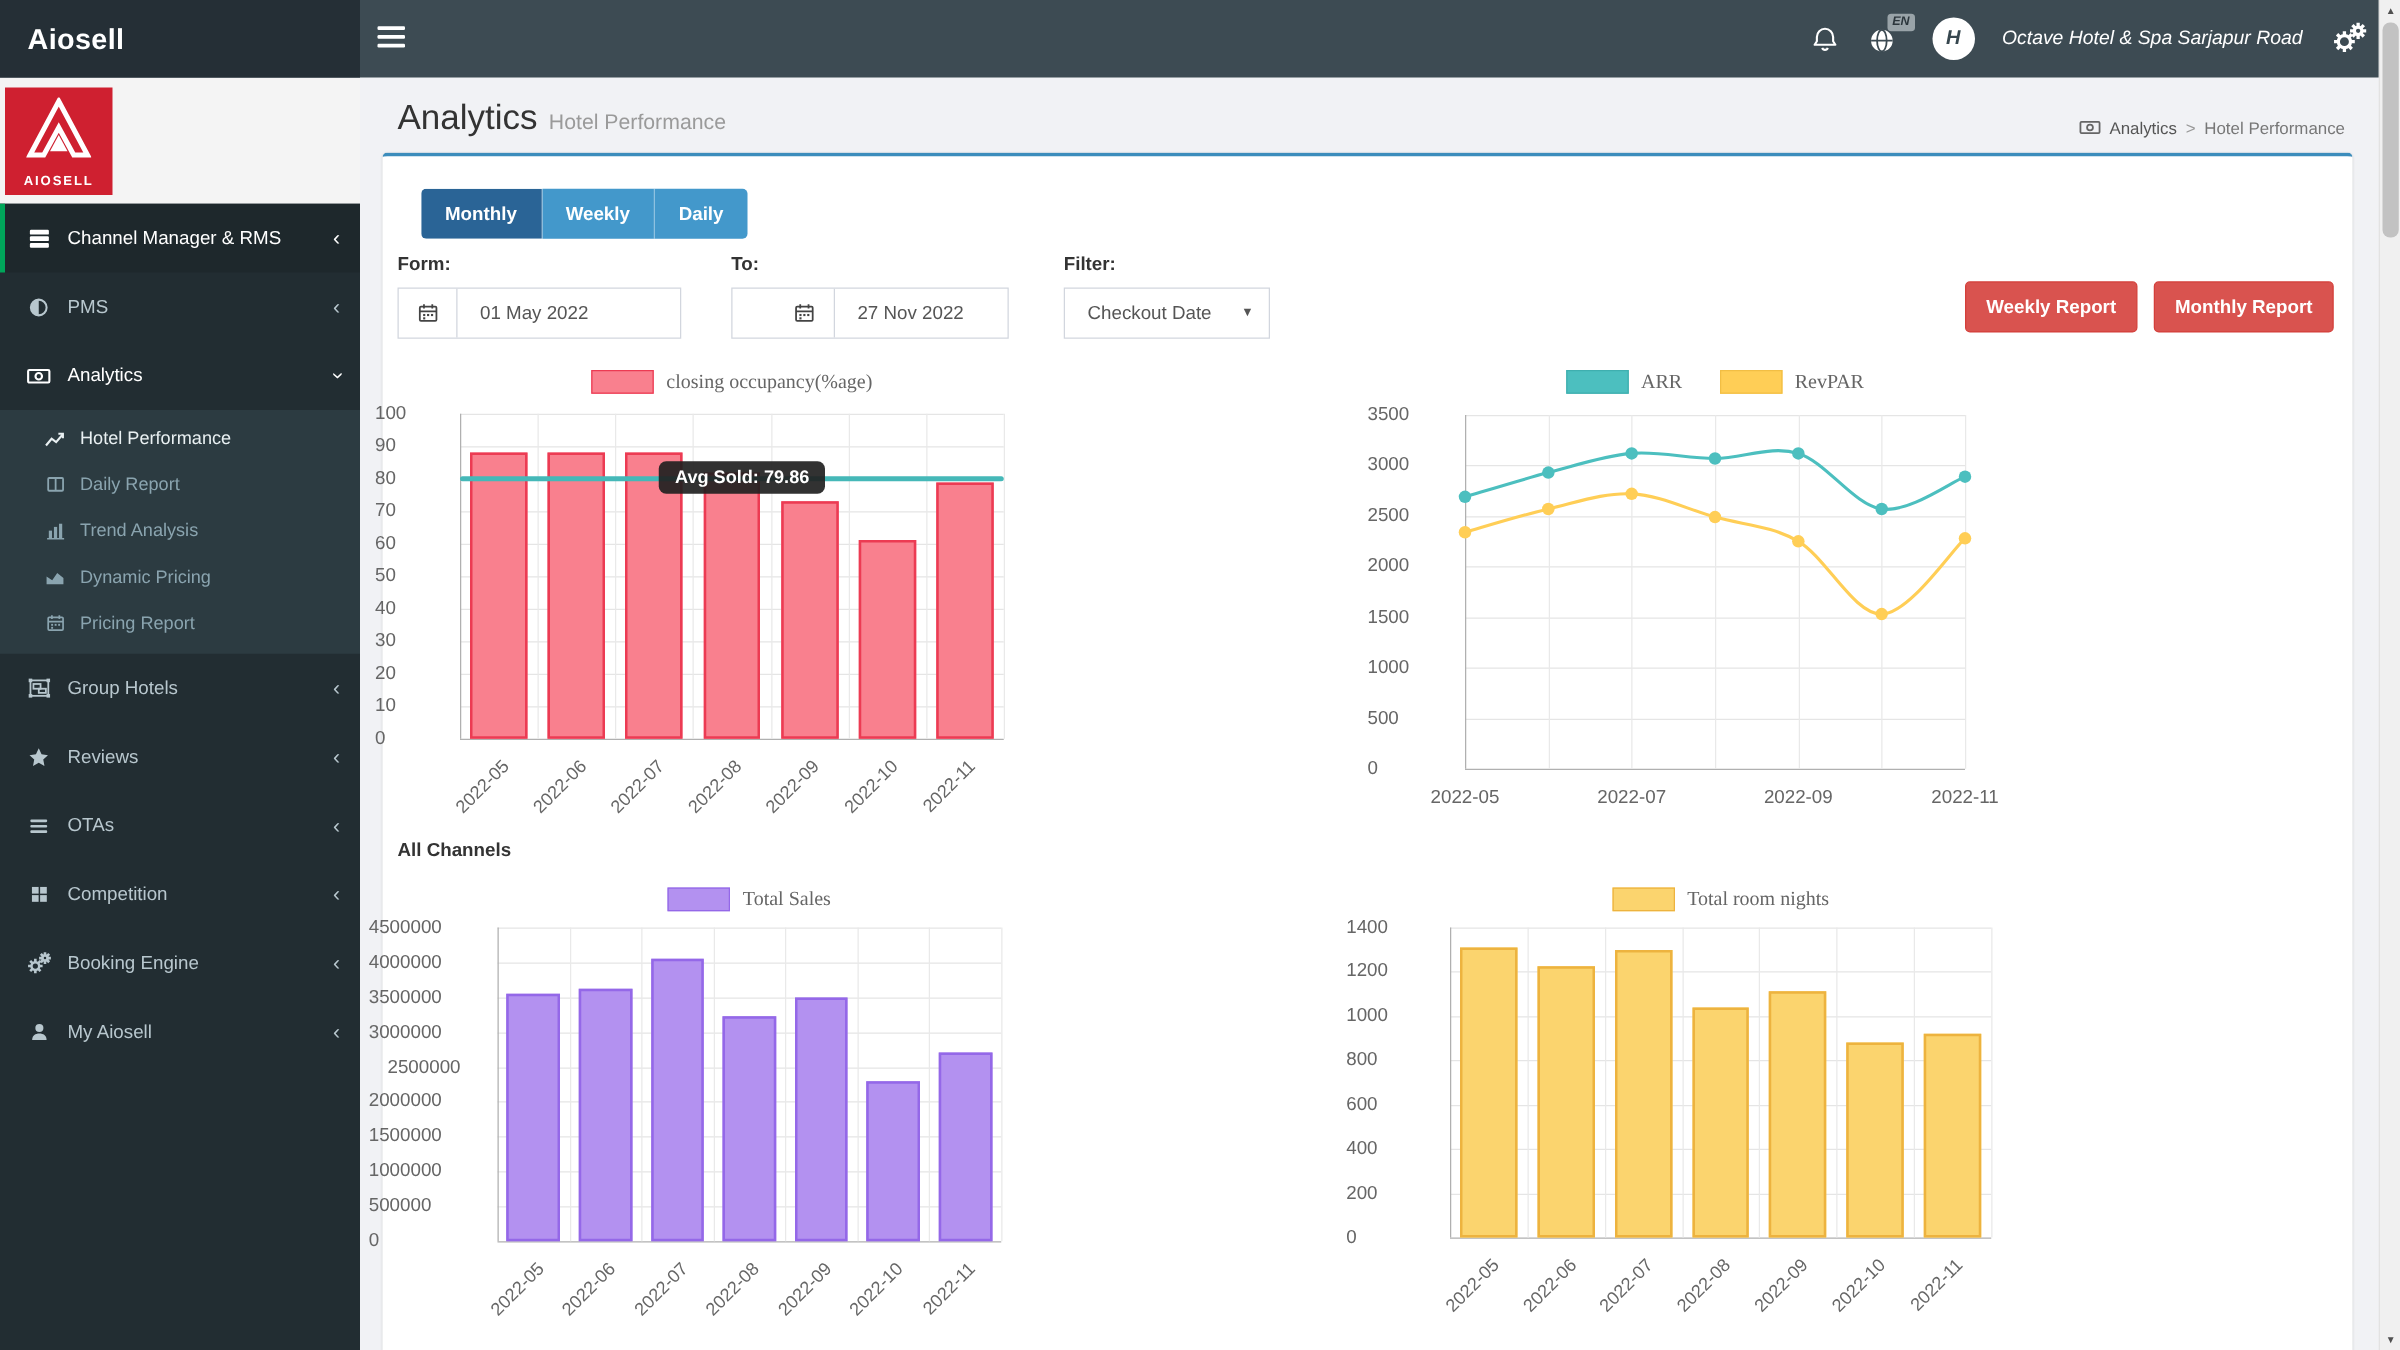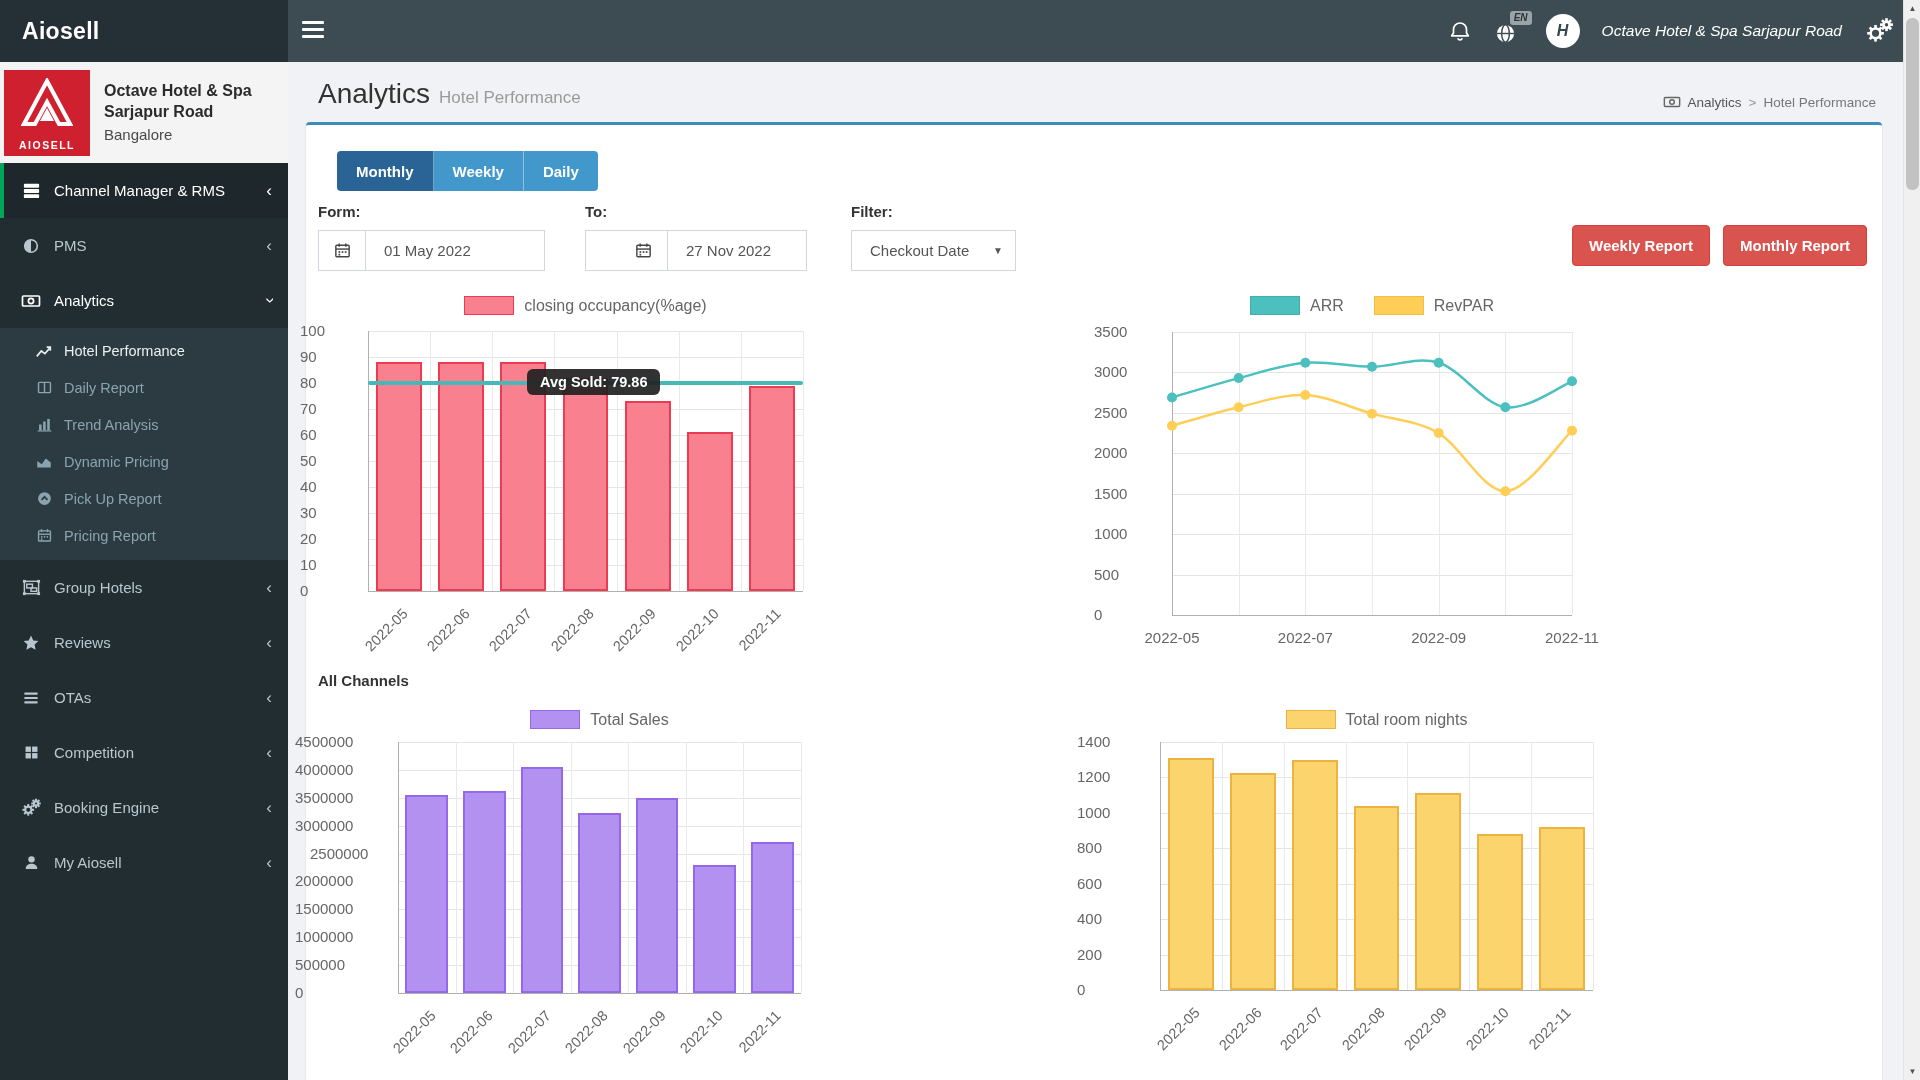--- a/index.html
+++ b/index.html
@@ -84,21 +84,21 @@
   .gl-h { position:absolute; height:1px; background:#e5e5e5; }
   .gl-h.axis { background:#b0b0b0; }
   .gl-v { position:absolute; width:1px; background:#e9e9e9; }
   .gl-v.axis { background:#b0b0b0; }
   .ytick { position:absolute; font-size:15px; color:#666; text-align:left; }
   .xtick-rot { position:absolute; font-size:14.5px; color:#666; white-space:nowrap;
                transform:rotate(-45deg); transform-origin:100% 50%; }
   .xtick-h { position:absolute; font-size:15px; color:#666; text-align:center; width:100px; }
   .cbar { position:absolute; border-style:solid; border-width:2px; }
   .legend { position:absolute; display:flex; justify-content:center; gap:30px; align-items:center; }
-  .legend-item { display:flex; align-items:center; gap:10px; cursor:pointer; }
+  .legend-item { display:flex; align-items:center; gap:10px; cursor:pointer;font-family:Liberation Serif, serif; }
   .legend-swatch { width:50px; height:19px; border:1.5px solid; }
   .legend-label { font-size:16px; color:#666; }
   .ann-line { position:absolute; height:4px; border-radius:2px; }
   .tooltip { position:absolute; background:rgba(33,33,33,.92); color:#fff; font-size:14.5px; font-weight:bold;
              padding:5px 13px; border-radius:6px; white-space:nowrap; }
   .chart-svg { position:absolute; }
 
   
   .scrollbar { position:absolute; right:0; top:0; width:17px; height:1080px; background:#f0f0f0; border-left:1px solid #e2e2e2; z-index:40; }
   .sb-btn { position:absolute; left:0; width:17px; height:17px; color:#505050; font-size:8px; display:flex;
@@ -161,27 +161,20 @@
 
 <div class="sidebar">
   <div class="hotel-card">
     <div class="hotel-logo">
       <svg width="52" height="52" viewBox="0 0 52 52">
         <polygon points="26,3 49,46 38,46 26,24 14,46 3,46" fill="none" stroke="#fff" stroke-width="4"></polygon>
         <polygon points="26,30 33,43 19,43" fill="#fff"></polygon>
       </svg>
       <div class="logo-word">AIOSELL</div>
     </div>
-    <div class="hotel-meta">
-      <div class="hotel-name">
-        <div>Octave Hotel &amp; Spa</div>
-        <div>Sarjapur Road</div>
-      </div>
-      <div class="hotel-city">Bangalore</div>
-    </div>
   </div>
   <div class="menu" id="menu">
       <div class="menu-item accent">
         <span class="mi-icon">
           <svg width="19" height="19" viewBox="0 0 20 20" fill="currentColor">
             <rect x="2" y="3" width="16" height="4" rx="1"></rect>
             <rect x="2" y="8.5" width="16" height="4" rx="1"></rect>
             <rect x="2" y="14" width="16" height="4" rx="1"></rect>
           </svg>
         </span>
@@ -238,29 +231,20 @@
           </span>
           <span>Trend Analysis</span>
         </div>
         <div class="submenu-item">
           <span class="mi-icon">
             <svg width="18" height="18" viewBox="0 0 20 20">
               <path d="M2.5 16V9l5 3.5L12 6l5.5 4.5V16z" fill="currentColor"></path>
             </svg>
           </span>
           <span>Dynamic Pricing</span>
-        </div>
-        <div class="submenu-item">
-          <span class="mi-icon">
-            <svg width="17" height="17" viewBox="0 0 20 20">
-              <circle cx="10" cy="10" r="7.5" fill="currentColor"></circle>
-              <path d="M6.5 11.5L10 8l3.5 3.5" fill="none" stroke="#2c3b41" stroke-width="2.1"></path>
-            </svg>
-          </span>
-          <span>Pick Up Report</span>
         </div>
         <div class="submenu-item">
           <span class="mi-icon">
             <svg width="17" height="17" viewBox="0 0 20 20" fill="none" stroke="currentColor" stroke-width="1.6">
               <rect x="3" y="4.5" width="14" height="12" rx="1"></rect>
               <line x1="3" y1="8.5" x2="17" y2="8.5"></line>
               <line x1="6.5" y1="2.5" x2="6.5" y2="6"></line>
               <line x1="13.5" y1="2.5" x2="13.5" y2="6"></line>
               <rect x="5.8" y="10.7" width="1.8" height="1.8" fill="currentColor" stroke="none"></rect>
               <rect x="9.1" y="10.7" width="1.8" height="1.8" fill="currentColor" stroke="none"></rect>

